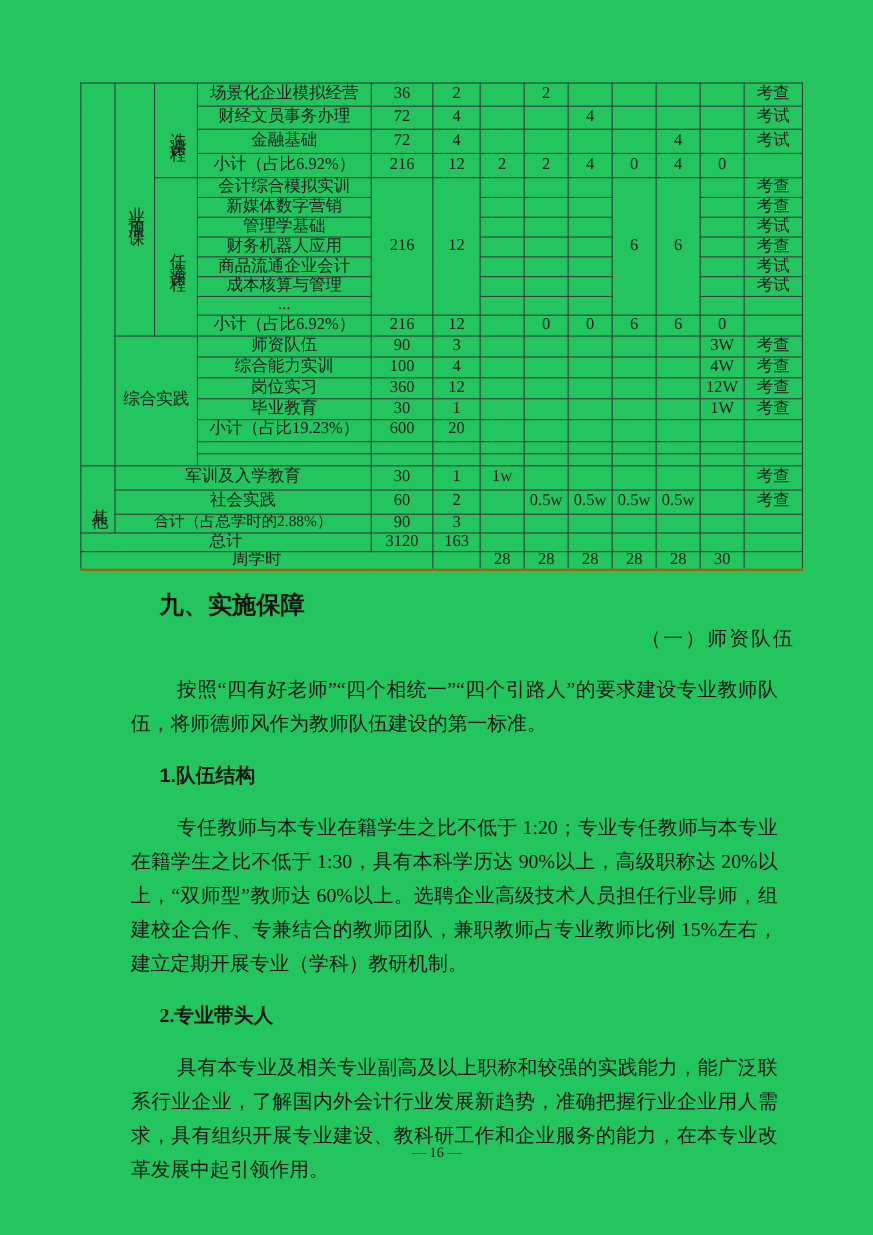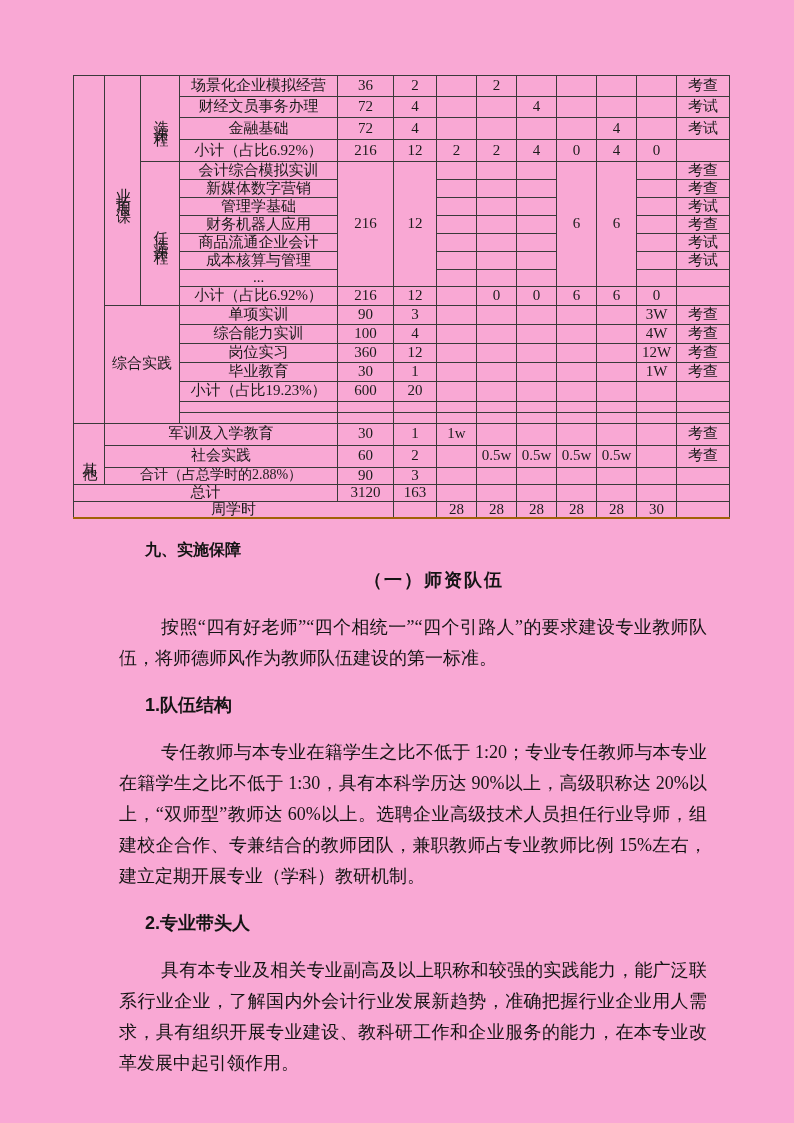--- a/index.html
+++ b/index.html
@@ -1,17 +1,17 @@
 <!DOCTYPE html>
 <html><head>
 <meta charset="utf-8">
 <style>
   html,body{margin:0;padding:0;background:#e8e8e8;}
   .page{
-    position:relative;width:794px;height:1123px;background:#f9a8d4;
+    position:relative;width:794px;height:1123px;background:#22c55e;
     font-family:"Liberation Serif",serif;color:#141414;overflow:hidden;
     box-shadow:0 0 4px rgba(0,0,0,.25);
   }
   
   table.cur{
     border-collapse:collapse;table-layout:fixed;
     margin:75px 0 0 73px;width:656px;
     font-size:15px;color:#1b1b1b;
   }
   table.cur td{
@@ -23,24 +23,24 @@
   td.bt2{border-top:2px solid #2b2b2b;}
   tr.bb2 td{border-bottom:2px solid #a16207;}
   td.vert div{writing-mode:vertical-lr;text-orientation:upright;letter-spacing:7px;margin:0 auto;}
   td.vtop{vertical-align:top;padding-top:5px;}
   td.other div{letter-spacing:4px;}
   
   .content{
     margin:15px 0 0 103px;width:620px;font-size:18px;line-height:31px;
     text-align:justify;text-justify:inter-character;
   }
-  .h-main{font-family:"Liberation Sans",sans-serif;font-weight:bold;padding-left:42px;text-align:left;font-size:16px;}
-  .h-sub{padding-left:42px;text-align:center;letter-spacing:2px;font-weight:bold;}
+  .h-main{font-family:"Liberation Sans",sans-serif;font-weight:bold;padding-left:42px;text-align:left;font-size:22px;}
+  .h-sub{padding-left:42px;text-align:right;letter-spacing:2px;}
   .h-num{font-family:"Liberation Sans",sans-serif;font-weight:bold;padding-left:42px;text-align:left;margin-top:8px;}
-  .h-num2{}
+  .h-num2{font-family:Liberation Serif, serif;}
   .content p{margin:16px;text-indent:42px;}
   .footer{position:absolute;top:1040px;left:0;width:794px;text-align:center;font-size:13px;color:#222;}
 </style>
 </head>
 <body>
 
 <div class="page">
 
 <table class="cur">
   <colgroup>
@@ -197,21 +197,21 @@
     <td>0</td>
     <td>0</td>
     <td>6</td>
     <td>6</td>
     <td>0</td>
     <td></td>
   </tr>
 
   <tr style="height:19px">
     <td colspan="2" rowspan="7">综合实践</td>
-    <td class="name">单项实训</td>
+    <td class="name">师资队伍</td>
     <td>90</td>
     <td>3</td>
     <td></td>
     <td></td>
     <td></td>
     <td></td>
     <td></td>
     <td>3W</td>
     <td>考查</td>
   </tr>
@@ -366,14 +366,15 @@
 <div class="content">
   <div class="h-main">九、实施保障</div>
   <div class="h-sub">（一）师资队伍</div>
   <p>按照“四有好老师”“四个相统一”“四个引路人”的要求建设专业教师队伍，将师德师风作为教师队伍建设的第一标准。</p>
   <div class="h-num">1.队伍结构</div>
   <p>专任教师与本专业在籍学生之比不低于 1:20；专业专任教师与本专业在籍学生之比不低于 1:30，具有本科学历达 90%以上，高级职称达 20%以上，“双师型”教师达 60%以上。选聘企业高级技术人员担任行业导师，组建校企合作、专兼结合的教师团队，兼职教师占专业教师比例 15%左右，建立定期开展专业（学科）教研机制。</p>
   <div class="h-num h-num2">2.专业带头人</div>
   <p>具有本专业及相关专业副高及以上职称和较强的实践能力，能广泛联系行业企业，了解国内外会计行业发展新趋势，准确把握行业企业用人需求，具有组织开展专业建设、教科研工作和企业服务的能力，在本专业改革发展中起引领作用。</p>
 </div>
 
+<div class="footer">— 16 —</div>
 
 </div>
 
 </body></html>

